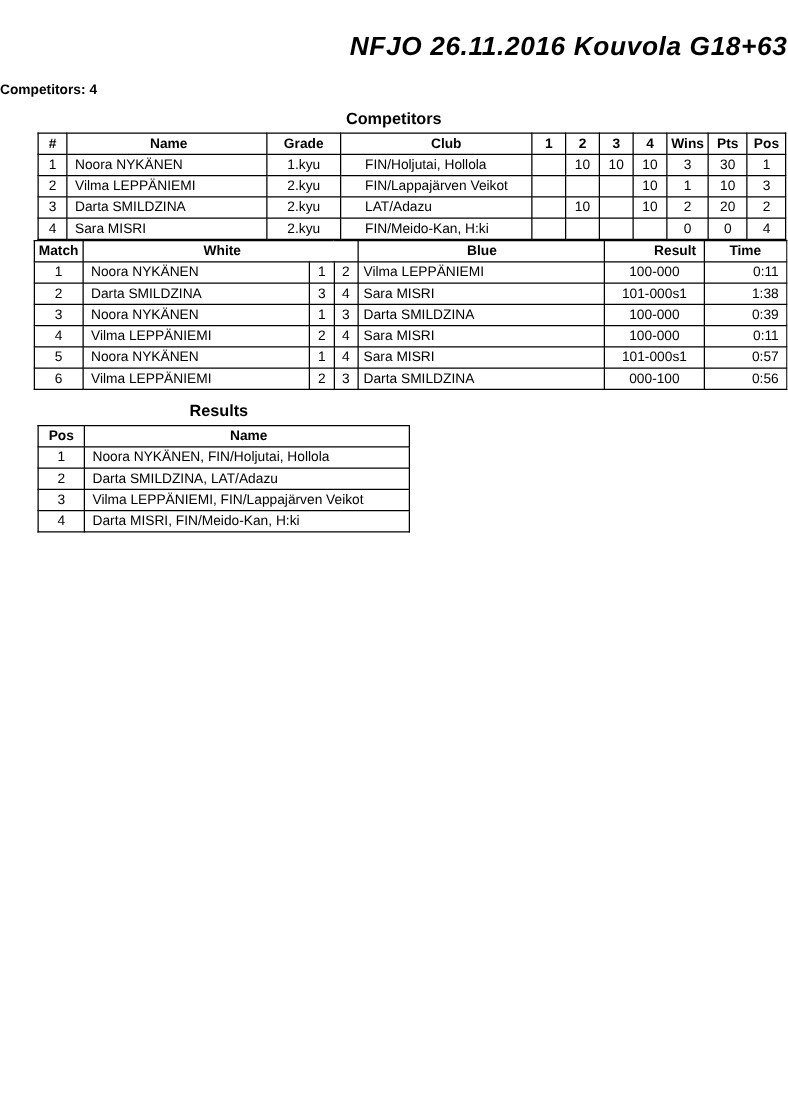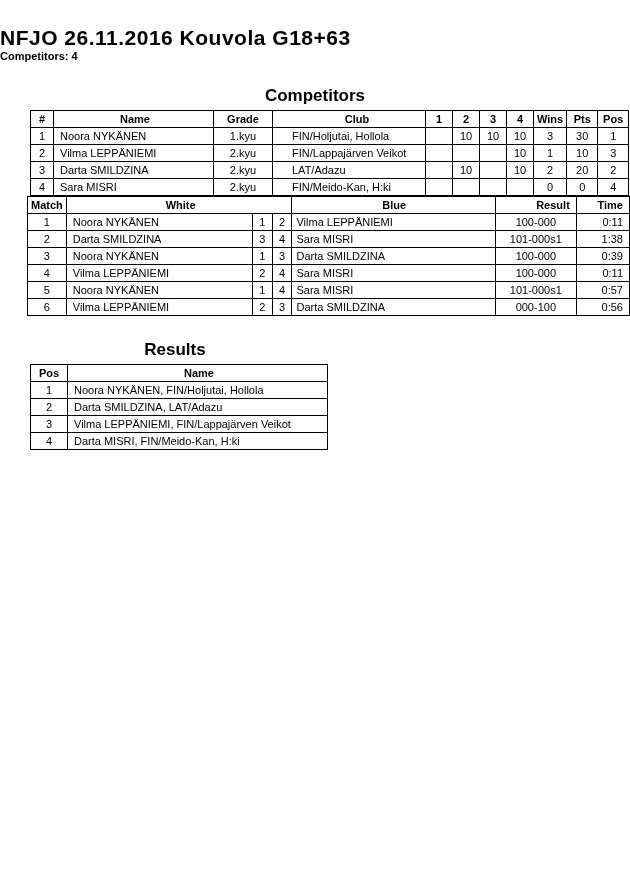--- a/index.html
+++ b/index.html
@@ -15,38 +15,39 @@
     position: relative;
     overflow: hidden;
   }
   .page {
     width: 630px;
     height: 891px;
     position: relative;
     box-sizing: border-box;
   }
   .doc-title {
-    text-align: left;
+    text-align: right;
     font-size: 21px;
     font-weight: bold;
     letter-spacing: 0.5px;
     margin-top: 26px;
-    margin-bottom: 0;
+    margin-bottom: 16px;
+    font-style: italic;
   }
   .competitors-count {
     text-align: left;
     font-size: 11px;
     font-weight: bold;
     padding-right: 26px;
   }
   .section-title {
     text-align: center;
-    font-size: 17px;
-    font-weight: bold;
-    margin-top: 24px;
+    font-size: 13px;
+    font-weight: bold;
+    margin-top: 9px;
     margin-bottom: 4px;
   }
   .tbl-wrap {
     display: flex;
     justify-content: flex-start;
   }
   table {
     border-collapse: collapse;
     font-size: 11px;
     background: #ffffff;
@@ -87,21 +88,21 @@
   }
   #matches-table .m-num { width: 30px; text-align: center; }
   #matches-table .m-white { width: 180px; text-align: left; padding-left: 6px; }
   #matches-table .m-w1 { width: 13px; text-align: center; }
   #matches-table .m-w2 { width: 13px; text-align: center; }
   #matches-table .m-blue { width: 200px; text-align: left; padding-left: 4px; }
   #matches-table .m-result { width: 72px; text-align: center; }
   #matches-table .m-time { width: 44px; text-align: right; padding-right: 6px; }
   #matches-table th.m-white, #matches-table th.m-blue { text-align: center; }
   #matches-table th.m-result { text-align: right; padding-right: 6px; }
-  #matches-table th.m-time { text-align: right; padding-right: 6px; }
+  #matches-table th.m-time { text-align: right; padding-right: 20px; }
 
   
   #results-table {
     margin-left: 30px;
   }
   #results-table .r-pos { width: 30px; text-align: center; }
   #results-table .r-name { width: 250px; text-align: left; padding-left: 6px; }
   #results-table th.r-name { text-align: center; }
 </style>
 </head>

